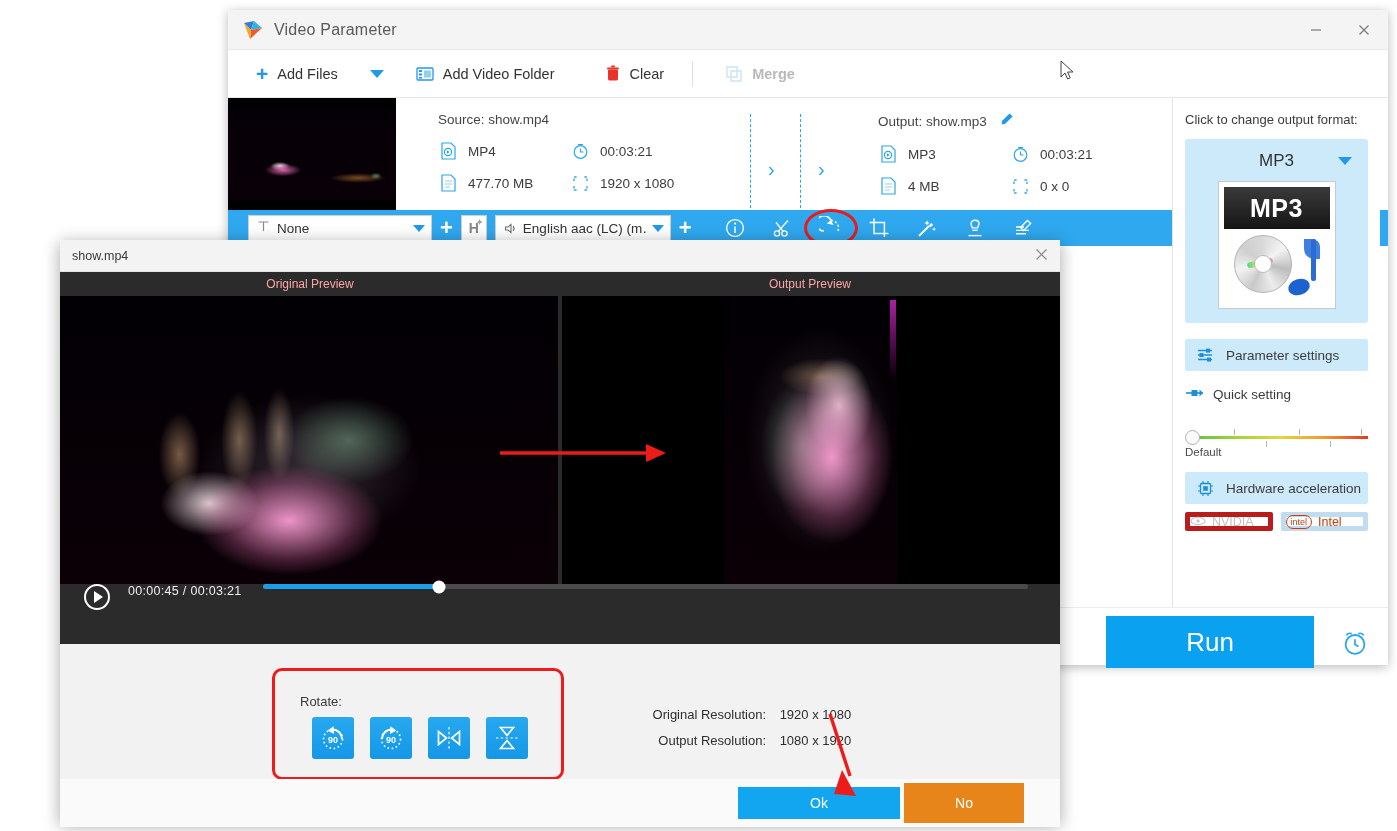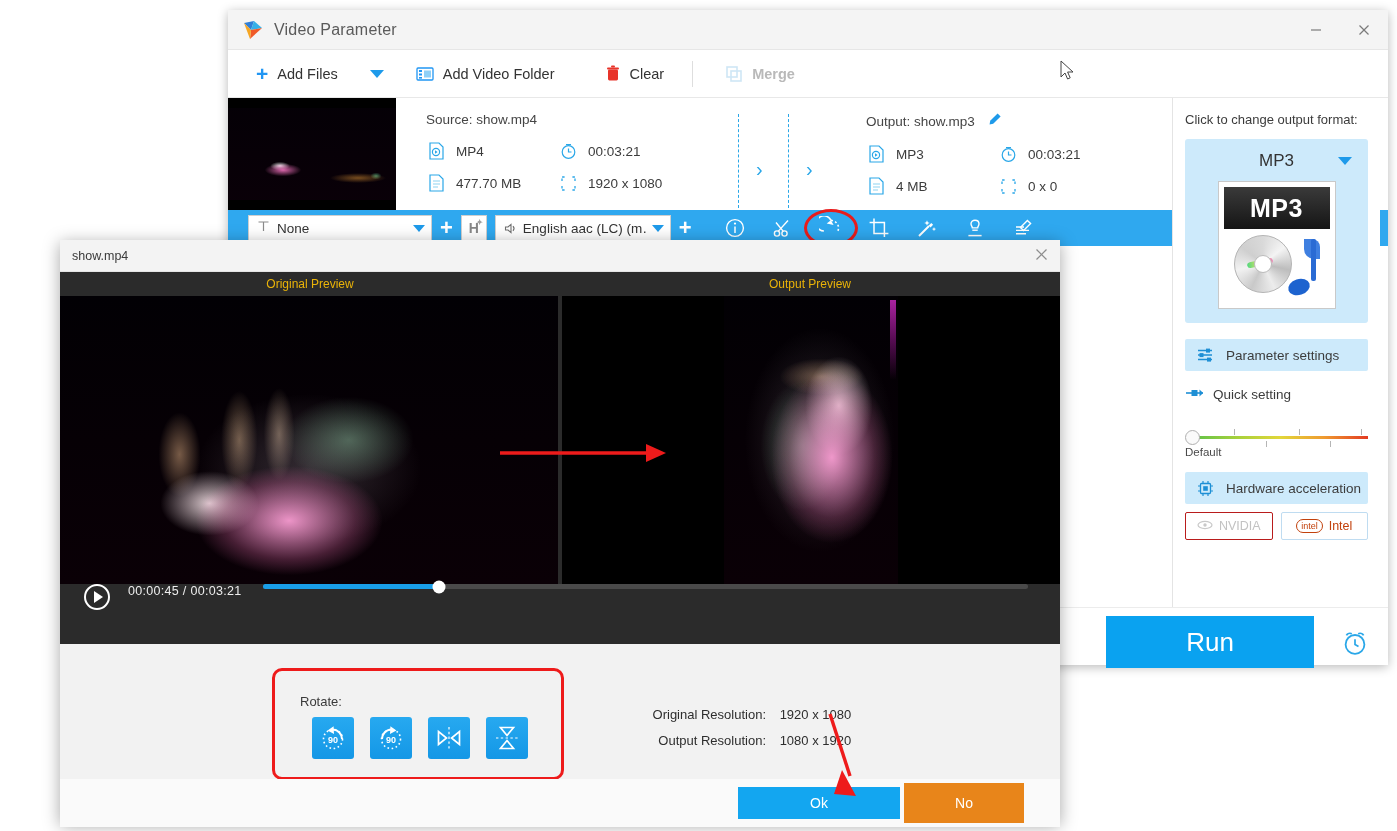--- a/index.html
+++ b/index.html
@@ -50,21 +50,21 @@
         background:
           radial-gradient(ellipse 26px 9px at 55px 72px, rgba(255,120,200,.85), rgba(255,120,200,0) 70%),
           radial-gradient(ellipse 14px 6px at 52px 68px, rgba(255,255,255,.9), rgba(255,255,255,0) 70%),
           radial-gradient(ellipse 40px 7px at 130px 80px, rgba(255,170,60,.45), rgba(255,170,60,0) 70%),
           radial-gradient(ellipse 8px 5px at 148px 78px, rgba(120,255,180,.5), rgba(120,255,180,0) 70%),
           linear-gradient(#040006, #0a0008);
   }
   .thumb .bar { position: absolute; left:0; right:0; height:10px; background:#000; }
   .thumb .bar.t { top: 0; } .thumb .bar.b { bottom: 0; }
 
-  .file-info { flex: 1; position: relative; padding: 14px 0 0 16px; display: flex; }
+  .file-info { flex: 1; position: relative; padding: 14px 0 0 4px; display: flex; margin-left: 24px; }
   .fi-col { position: relative; }
   .fi-src { width: 312px; padding-left: 14px; }
   .fi-arrows { width: 128px; position: relative; }
   .fi-out { width: 330px; padding-left: 14px; }
   .fi-head { font-size: 13.5px; color: #454545; margin-bottom: 14px; display:flex; align-items:center; }
   .fi-grid { display: grid; grid-template-columns: 132px auto; row-gap: 12px; }
   .fi-cell { display: flex; align-items: center; font-size: 13.5px; color: #3c3c3c; }
   .fi-cell .ic { width: 20px; height: 20px; margin-right: 10px; flex: none; display:flex; align-items:center; justify-content:center;}
   .dashed-v { position: absolute; top: 2px; bottom: 2px; width: 0; border-left: 1px dashed #2aa7e8; }
   .chev { position: absolute; top: 46px; color: #2aa7e8; font-size: 20px; font-weight: 300; }
@@ -123,41 +123,41 @@
   .quick .ic { margin-right: 8px; }
   .slider-wrap { margin-top: 22px; position: relative; height: 38px; }
   .slider-track { position:absolute; left: 8px; right: 0; top: 12px; height: 3px;
                   background: linear-gradient(90deg,#5fc24a,#a6d13c,#e2d73a,#ef9a30,#e33a22); }
   .slider-knob { position:absolute; left: 0; top: 6px; width: 15px; height: 15px; border-radius:50%;
                  background:#fafafa; border: 1px solid #b0b0b0;}
   .tick { position:absolute; width:1px; height:6px; background:#b5b5b5; }
   .slider-default { position:absolute; left:0; top: 22px; font-size: 11.5px; color:#4a4a4a; }
   .accel-btn { margin-top: 10px; }
   .gpu-row { margin-top: 8px; display:flex; gap: 8px; }
-  .gpu { flex:1; height: 28px; border:1px solid #b91c1c; border-radius:2px; display:flex; align-items:center; justify-content:center;
+  .gpu { flex:1; height: 19px; border:5px solid #b91c1c; border-radius:2px; display:flex; align-items:center; 
          font-size: 12.5px; gap:6px; }
   .gpu.off { color:#c2c2c2; }
   .gpu.on { color:#c2410c; border-color:#bfdcf1;}
   .gpu-badge { font-size: 9px; border:1.2px solid currentColor; border-radius:7px; padding: 1px 4px; }
 
   
   .runbar { position:absolute; left:0; right:0; bottom:0; height:58px; background:#fff; border-top:1px solid #ececec; }
   .run-btn { position:absolute; right: 74px; top: 8px; width: 208px; height: 52px; background:#0aa2f0;
              color:#fff; font-size: 26px; display:flex; align-items:center; justify-content:center; }
   .alarm { position:absolute; right: 18px; top: 20px; }
 
   
   .modal {
     position: absolute; left: 60px; top: 240px; width: 1000px; height: 583px;
     background: #fff; box-shadow: 0 3px 16px rgba(0,0,0,.35);
   }
   .modal-title { height: 32px; background:#f3f3f3; display:flex; align-items:center;
                  padding: 0 12px; font-size: 12.5px; color:#3a3a3a; border-bottom:1px solid #e4e4e4;}
   .modal-close { margin-left:auto; color:#8d8d8d; font-size:14px; }
-  .preview-head { height: 24px; background:#2b2b2b; display:flex; color:#eab308; font-size:12px;}
+  .preview-head { height: 24px; background:#2b2b2b; display:flex; color:#fca5a5; font-size:12px;}
   .preview-head div { flex:1; display:flex; align-items:center; justify-content:center;}
   .preview-body { height: 288px; display:flex; background:#2b2b2b; }
   .pv { flex:1; position:relative; overflow:hidden; }
   .pv.left { background:#000; }
   .pv.right { background:#000; border-left: 4px solid #2b2b2b; }
   .fw-orig { position:absolute; inset:0;
     background:
       radial-gradient(ellipse 120px 70px at 46% 78%, rgba(255,160,215,.92), rgba(255,120,190,.25) 55%, rgba(0,0,0,0) 78%),
       radial-gradient(ellipse 70px 46px at 30% 72%, rgba(255,235,240,.85), rgba(255,180,210,0) 70%),
       radial-gradient(ellipse 90px 60px at 58% 50%, rgba(180,255,205,.35), rgba(120,255,180,0) 72%),

